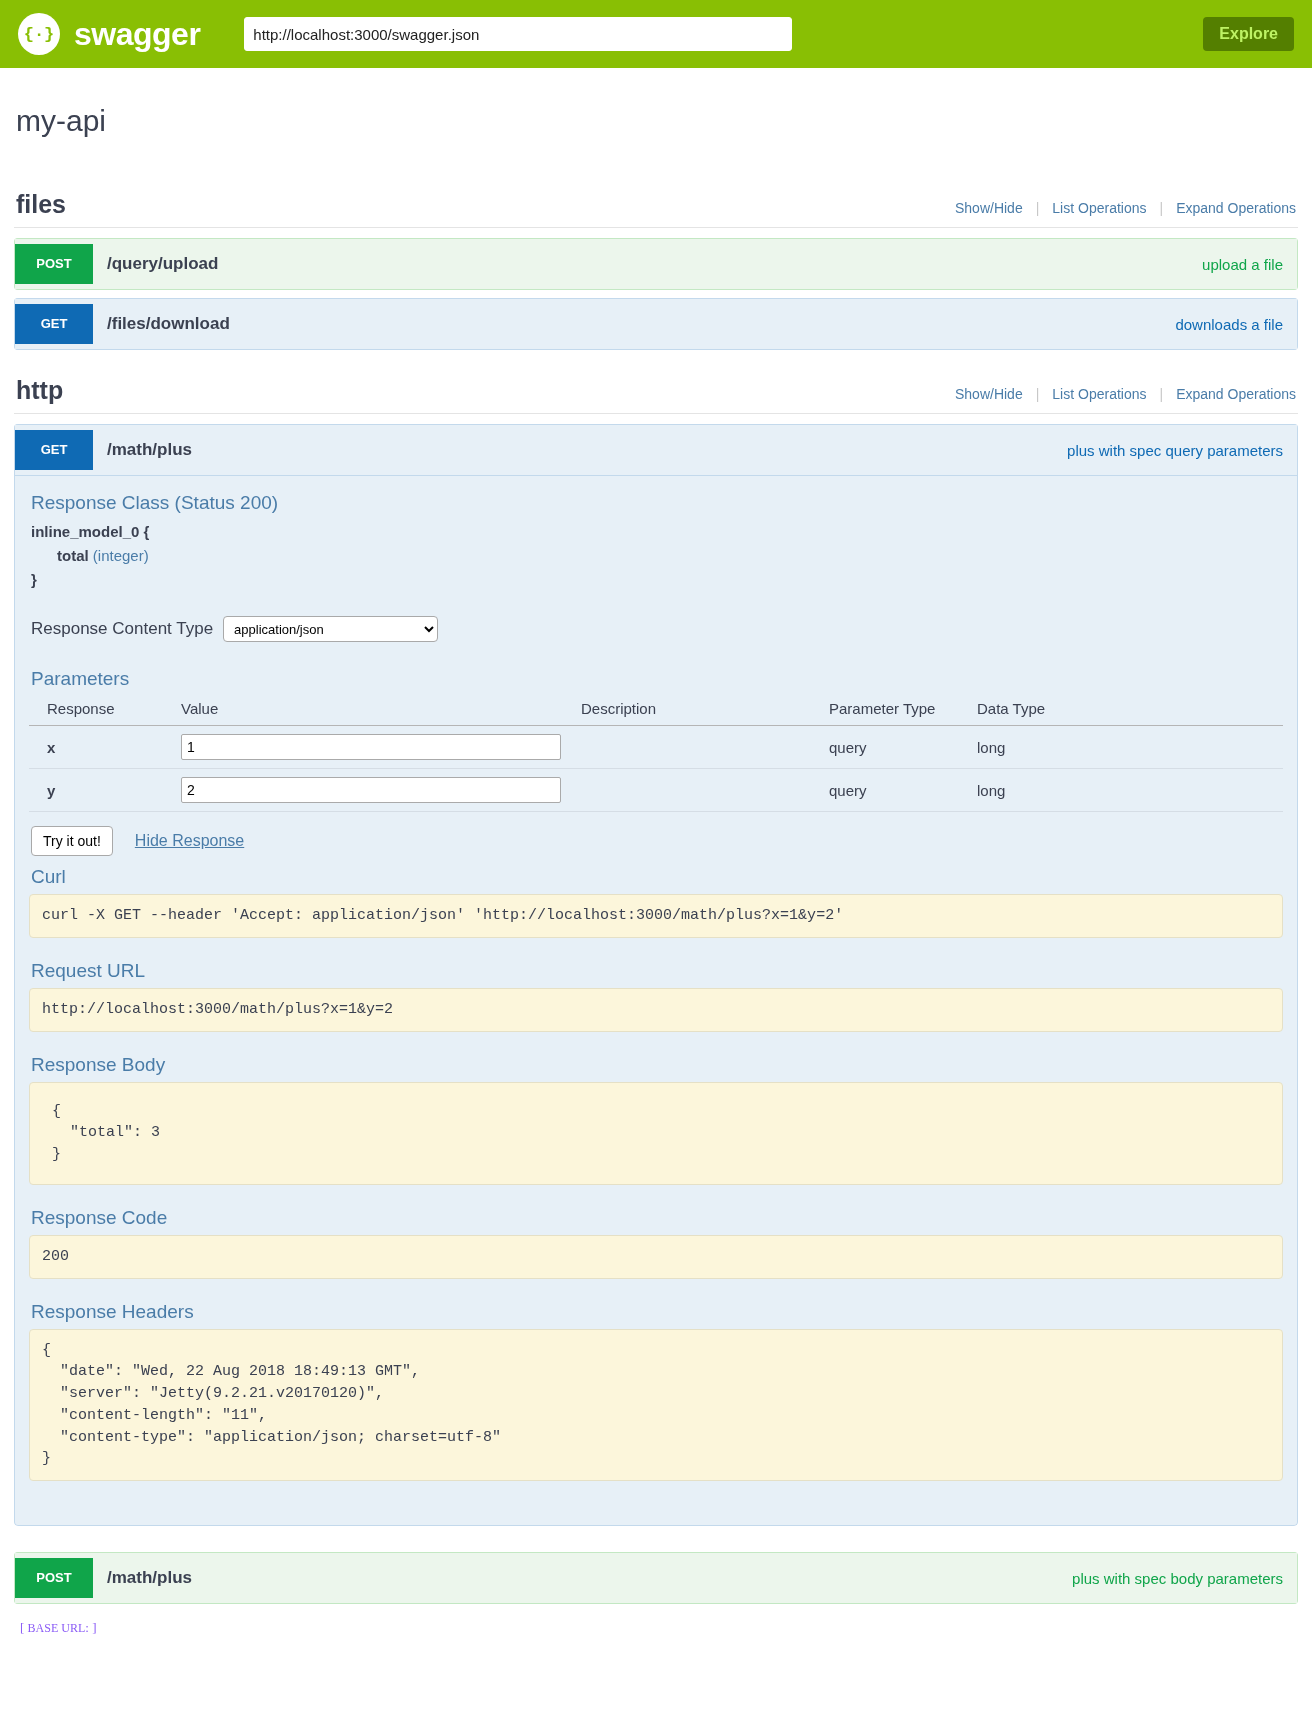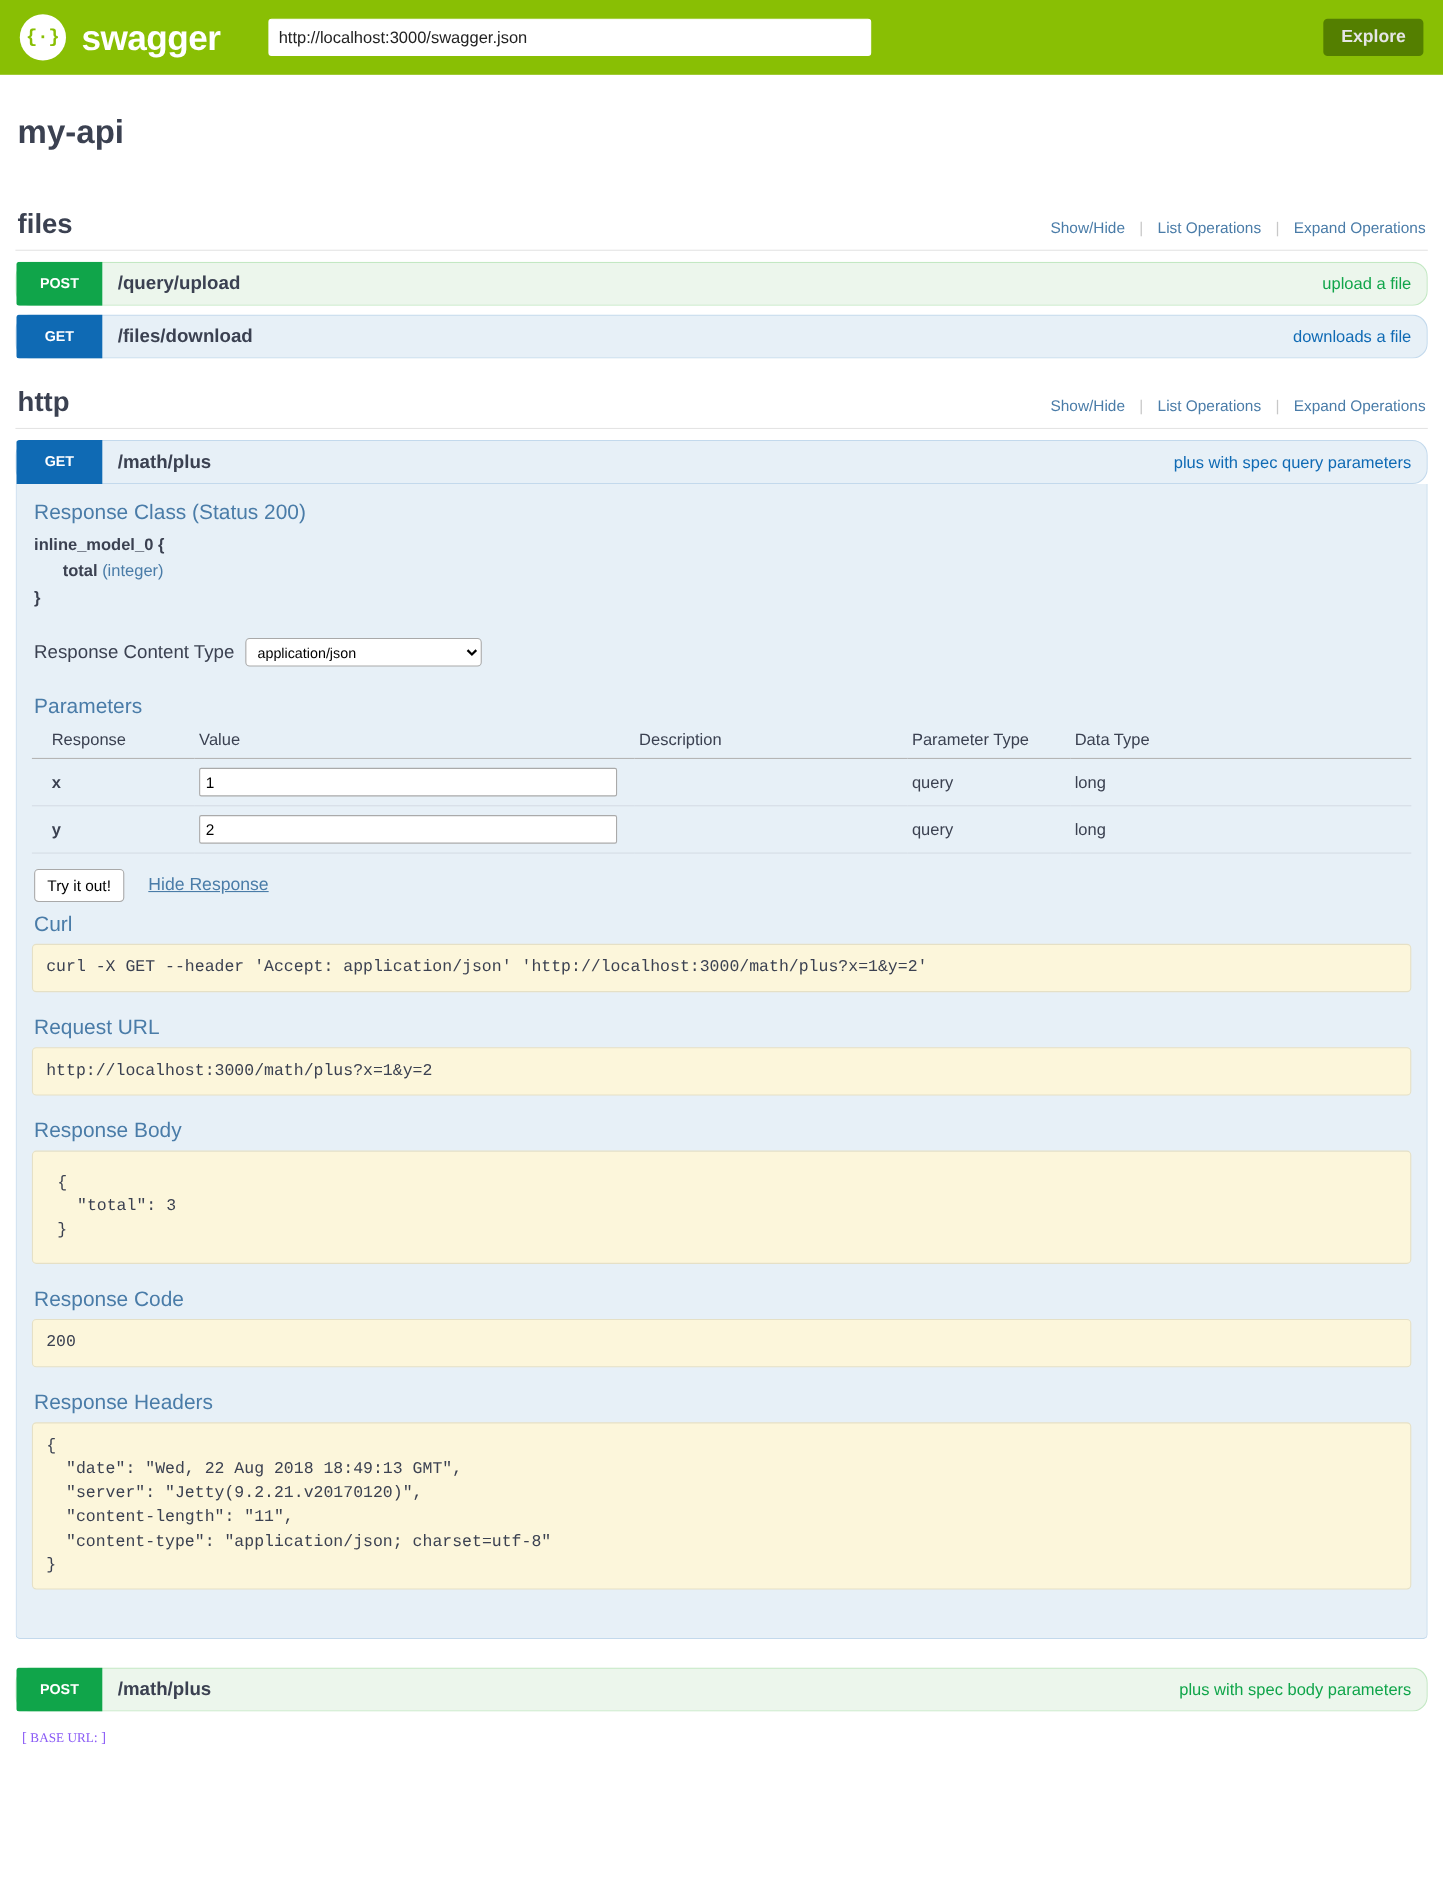--- a/index.html
+++ b/index.html
@@ -43,35 +43,35 @@
     padding: 4px 8px;
     font-size: 15px;
     font-family: "Liberation Sans", sans-serif;
     color: #222;
     background: #fff;
     outline: none;
   }
   .explore-btn {
     margin-left: auto;
     background: #547f00;
-    color: #e5e5e5;
+    color: #bef264;
     border: none;
     border-radius: 4px;
     padding: 8px 16px;
     font-size: 16px;
     font-weight: bold;
     cursor: pointer;
     font-family: "Liberation Sans", sans-serif;
   }
 
   
   .content { padding: 0 14px; }
   .api-title {
     font-size: 30px;
-    font-weight: bold;
+    font-weight: normal;
     color: #3b4151;
     margin: 36px 0 52px 2px;
   }
 
   .resource-head {
     display: flex;
     align-items: baseline;
     border-bottom: 1px solid #e4e4e4;
     padding-bottom: 8px;
     margin-bottom: 10px;
@@ -100,23 +100,23 @@
 
   
   .op {
     border-radius: 4px;
     margin-bottom: 8px;
     overflow: hidden;
   }
   .op-head {
     display: flex;
     align-items: center;
-    height: 40px;
+    height: 52px;
     border: 1px solid transparent;
-    border-radius: 14px;
+    border-radius: 0;
   }
   .op-method {
     width: 78px;
     text-align: center;
     color: #fff;
     font-size: 13px;
     font-weight: bold;
     line-height: 40px;
     height: 40px;
     flex: 0 0 78px;

